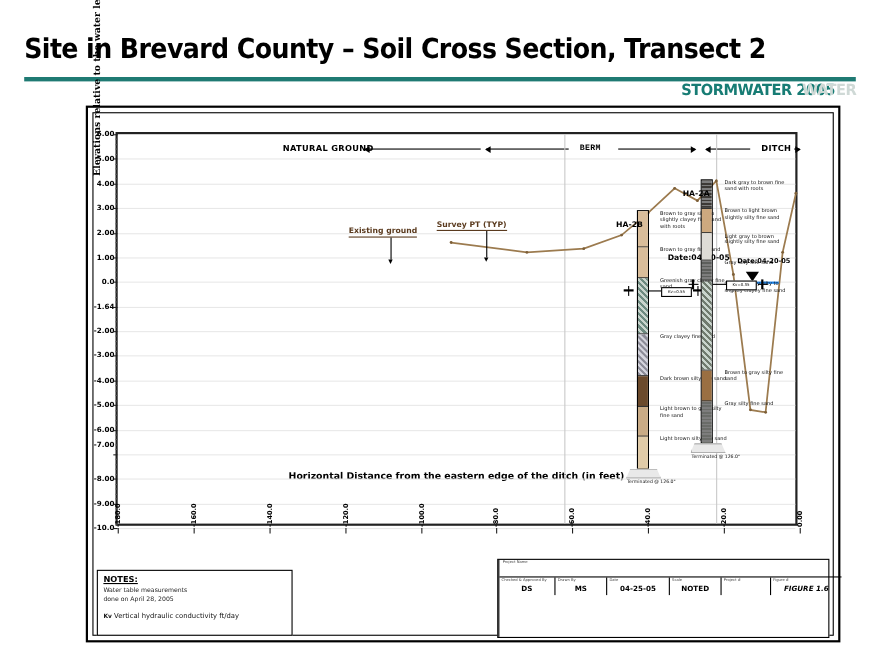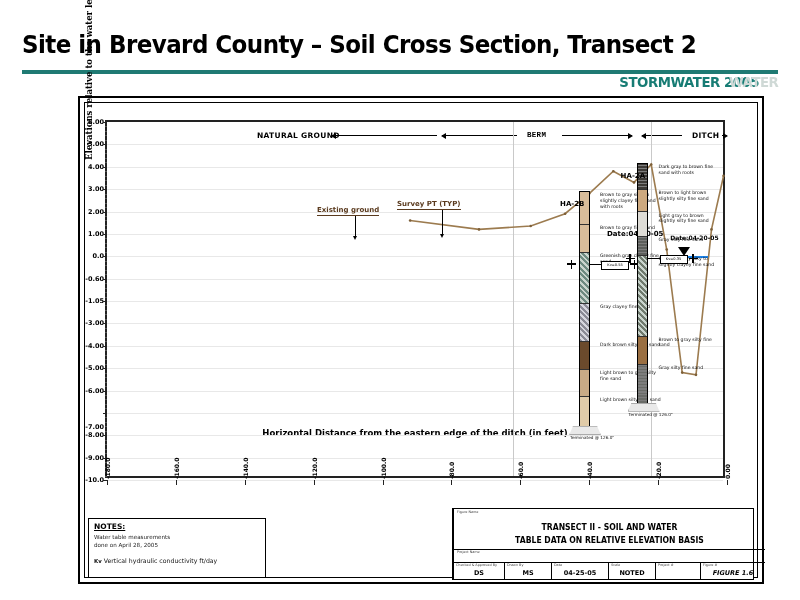--- a/index.html
+++ b/index.html
@@ -251,28 +251,28 @@
     <div class="yminor" style="top: 125.3px;"></div>
     <div class="yminor" style="top: 129.775px;"></div>
     <div class="gridline" style="top: 134.25px;"></div>
     <div class="ytick" style="top: 134.25px;">0.0</div>
     <div class="ytick-mark" style="top: 134.25px;"></div>
     <div class="yminor" style="top: 138.725px;"></div>
     <div class="yminor" style="top: 143.2px;"></div>
     <div class="yminor" style="top: 147.675px;"></div>
     <div class="yminor" style="top: 152.15px;"></div>
     <div class="gridline" style="top: 156.625px;"></div>
-    <div class="ytick" style="top: 156.625px;">-0.60</div>
+    <div class="ytick" style="top: 156.625px;">-1.64</div>
     <div class="ytick-mark" style="top: 156.625px;"></div>
     <div class="yminor" style="top: 161.1px;"></div>
     <div class="yminor" style="top: 165.575px;"></div>
     <div class="yminor" style="top: 170.05px;"></div>
     <div class="yminor" style="top: 174.525px;"></div>
     <div class="gridline" style="top: 179px;"></div>
-    <div class="ytick" style="top: 179px;">-1.05</div>
+    <div class="ytick" style="top: 179px;">-2.00</div>
     <div class="ytick-mark" style="top: 179px;"></div>
     <div class="yminor" style="top: 183.475px;"></div>
     <div class="yminor" style="top: 187.95px;"></div>
     <div class="yminor" style="top: 192.425px;"></div>
     <div class="yminor" style="top: 196.9px;"></div>
     <div class="gridline" style="top: 201.375px;"></div>
     <div class="ytick" style="top: 201.375px;">-3.00</div>
     <div class="ytick-mark" style="top: 201.375px;"></div>
     <div class="yminor" style="top: 205.85px;"></div>
     <div class="yminor" style="top: 210.325px;"></div>
@@ -293,21 +293,21 @@
     <div class="yminor" style="top: 259.55px;"></div>
     <div class="yminor" style="top: 264.025px;"></div>
     <div class="gridline" style="top: 268.5px;"></div>
     <div class="ytick" style="top: 268.5px;">-6.00</div>
     <div class="ytick-mark" style="top: 268.5px;"></div>
     <div class="yminor" style="top: 272.975px;"></div>
     <div class="yminor" style="top: 277.45px;"></div>
     <div class="yminor" style="top: 281.925px;"></div>
     <div class="yminor" style="top: 286.4px;"></div>
     <div class="gridline" style="top: 290.875px;"></div>
-    <div class="ytick" style="top: 305px;">-7.00</div>
+    <div class="ytick" style="top: 282px;">-7.00</div>
     <div class="ytick-mark" style="top: 290.875px;"></div>
     <div class="yminor" style="top: 295.35px;"></div>
     <div class="yminor" style="top: 299.825px;"></div>
     <div class="yminor" style="top: 304.3px;"></div>
     <div class="yminor" style="top: 308.775px;"></div>
     <div class="gridline" style="top: 313.25px;"></div>
     <div class="ytick" style="top: 313.25px;">-8.00</div>
     <div class="ytick-mark" style="top: 313.25px;"></div>
     <div class="yminor" style="top: 317.725px;"></div>
     <div class="yminor" style="top: 322.2px;"></div>
@@ -439,25 +439,20 @@
     
     
     
     
     
     
     
     
   </div>
   <div class="tb-right">
-    <div class="tb-r1">
-      <span class="tb-tag">Figure Name</span>
-      <div class="tb-title">TRANSECT II - SOIL AND WATER</div>
-      <div class="tb-title" style="margin-top:1px">TABLE DATA ON RELATIVE ELEVATION BASIS</div>
-    </div>
     <div class="tb-r2">
       <span class="tb-tag">Project Name</span>
     </div>
     <div class="tb-r3" id="tbfields">
         <div class="tb-cell" style="flex: 0 0 46px;">
           <span class="tb-tag">Checked &amp; Approved By</span>
           <div class="tb-val">DS</div>
         </div>
         <div class="tb-cell" style="flex: 0 0 42px;">
           <span class="tb-tag">Drawn By</span>

